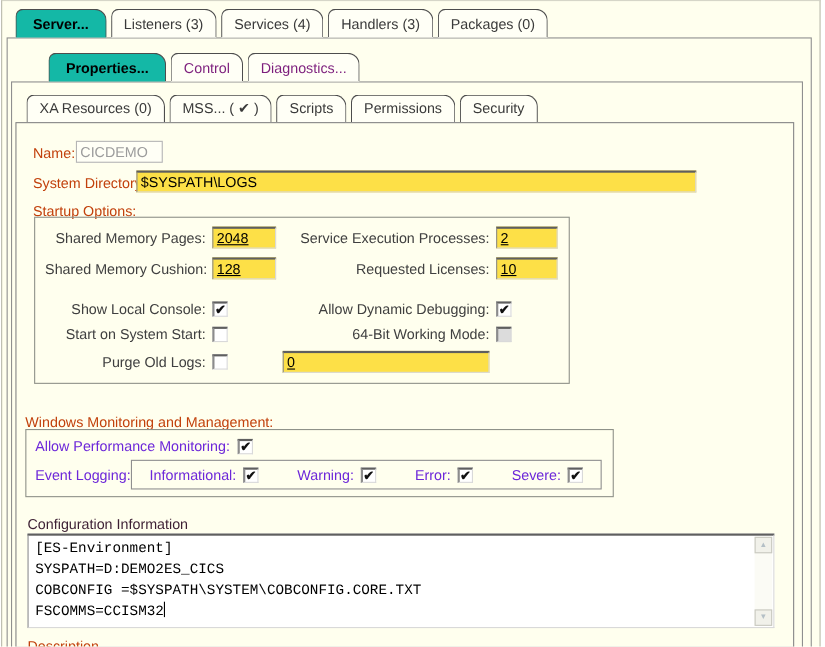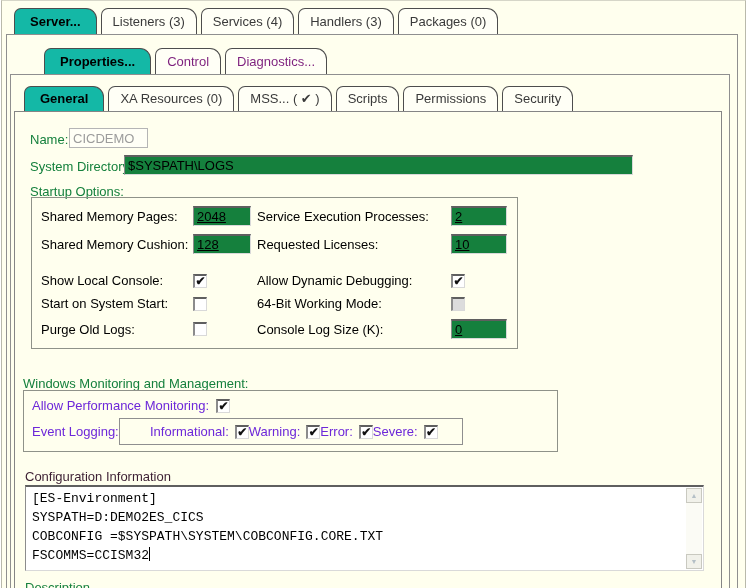--- a/index.html
+++ b/index.html
@@ -16,47 +16,47 @@
   .row1{left:14px;top:8px;height:26px;}
   .row2{left:19px;top:48px;height:26px;padding-left:25px;}
   .row3{left:24px;top:86px;height:25px;}
   .tab{box-sizing:border-box;height:100%;display:flex;align-items:center;
        padding:3px 11px 4px 11px;margin-right:4px;background:#fffff6;
        border:1px solid #4d4d4d;border-bottom:none;border-radius:7px 11px 0 0;
        color:#3a3a3a;white-space:nowrap;cursor:pointer;}
   .tab.active{background:#14b8a6;font-weight:bold;color:#000;padding:3px 15px 4px 15px;}
   .tab.purple{color:#7d1f7d;}
   
-  .lbl{position:absolute;color:#15803d;white-space:nowrap;}
+  .lbl{position:absolute;color:#c2410c;white-space:nowrap;}
   .inline-lbl{color:#6d28d9;white-space:nowrap;}
   
-  .tin{box-sizing:border-box;height:20px;background:#15803d;color:#000;
+  .tin{box-sizing:border-box;height:20px;background:#fde047;color:#000;
        border:1px solid #d9d9d9;border-top:2px solid #5f5f5f;border-left:1px solid #8c8c8c;
        font-family:"Liberation Sans",sans-serif;font-size:13px;padding:0 3px;position:absolute;}
   .tin.grid-in{position:static;width:100%;text-decoration:underline;}
   .tin.disabled{background:#fffff6;color:#9c9c9c;border:1px solid #b5b5b5;}
   
   .gbox{position:absolute;border:1px solid #8f9289;box-sizing:border-box;}
   
   .gb1-grid{display:grid;grid-template-columns:146px 58px 188px 56px;column-gap:6px;row-gap:8px;
             padding:8px 6px 6px 9px;align-items:center;}
-  .glabel{color:#000000;text-align:left;white-space:nowrap;}
+  .glabel{color:#404040;text-align:right;white-space:nowrap;}
   .cbcell{display:flex;align-items:center;}
   .spacer{grid-column:1/-1;height:3px;}
   
   .cb{box-sizing:border-box;width:14px;height:14px;background:#fff;display:inline-flex;
       align-items:center;justify-content:center;flex:0 0 auto;
       border:1px solid #d9d9d9;border-top:2px solid #5f5f5f;border-left:2px solid #8c8c8c;cursor:pointer;}
   .cb .mark{font-size:12px;line-height:10px;font-weight:bold;color:#111;margin-top:-1px;}
   .cb.disabled{background:#dcdcdc;cursor:default;}
   
   .perf-row{position:absolute;left:8px;top:7px;display:flex;align-items:center;gap:7px;}
   .event-lbl{position:absolute;left:8px;top:33px;}
-  .event-box{position:absolute;left:95px;top:27px;width:344px;height:27px;border:1px solid #8f8f8f;
-             box-sizing:border-box;display:flex;align-items:center;justify-content:space-between;padding:0 30px;}
+  .event-box{position:absolute;left:95px;top:27px;width:428px;height:27px;border:1px solid #8f8f8f;
+             box-sizing:border-box;display:flex;align-items:center;justify-content:space-between;padding:0 16px;}
   .event-item{display:flex;align-items:center;gap:6px;}
   
   .cfg-box{position:absolute;left:10px;top:373px;width:679px;height:86px;background:#fff;
            border:1px solid #d9d9d9;border-top:2px solid #5f5f5f;border-left:1px solid #8c8c8c;box-sizing:border-box;}
   .cfg-text{position:absolute;left:6px;top:2px;right:20px;bottom:2px;overflow:hidden;
             font-family:"Liberation Mono",monospace;font-size:13px;line-height:19px;white-space:pre;}
   .caret{display:inline-block;width:1px;height:14px;background:#000;vertical-align:-2px;}
   .sbar{position:absolute;top:1px;right:1px;bottom:1px;width:16px;background:#fbfbf5;}
   .sbtn{position:absolute;left:0;width:16px;height:15px;background:#f1f1ea;border:1px solid #c9c9c0;
         box-sizing:border-box;display:flex;align-items:center;justify-content:center;
@@ -81,21 +81,20 @@
     <div class="tab">Packages (0)</div>
   </div>
 
   <div class="tabrow row2">
     <div class="tab active">Properties...</div>
     <div class="tab purple">Control</div>
     <div class="tab purple">Diagnostics...</div>
   </div>
 
   <div class="tabrow row3">
-    <div class="tab active">General</div>
     <div class="tab">XA Resources (0)</div>
     <div class="tab">MSS... ( ✔ )</div>
     <div class="tab">Scripts</div>
     <div class="tab">Permissions</div>
     <div class="tab">Security</div>
   </div>
 
   <div class="box box-general">
 
     <span class="lbl" style="left:15px;top:20px;">Name:</span>
@@ -145,21 +144,20 @@
               <span class="mark"></span>
             </span>
           </div>
 
         <span class="glabel">Purge Old Logs:</span>
         <div class="cbcell">
             <span class="cb">
               <span class="mark"></span>
             </span>
           </div>
-        <span class="glabel">Console Log Size (K):</span>
         <input class="tin grid-in" value="0" style="">
       </div>
     </div>
 
     <span class="lbl" style="left:8px;top:264px;">Windows Monitoring and Management:</span>
 
     <div class="gbox" style="left:8px;top:278px;width:535px;height:62px;">
       <div class="perf-row">
         <span class="inline-lbl">Allow Performance Monitoring:</span>
         <span class="cb">

